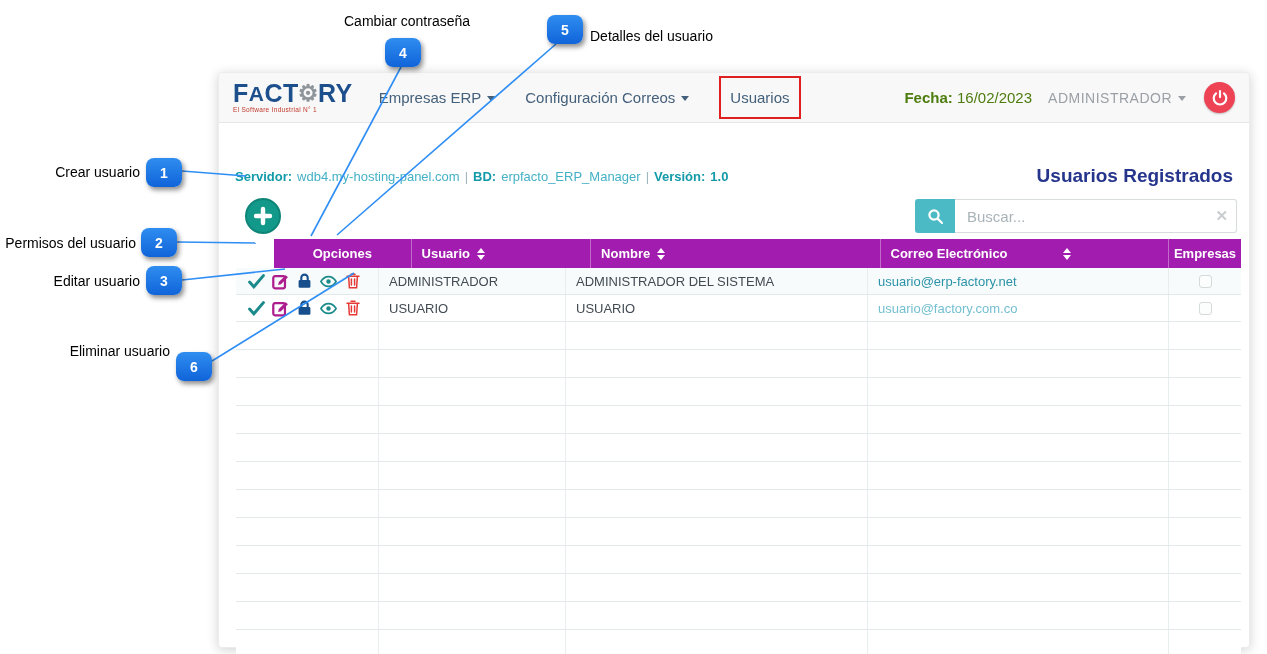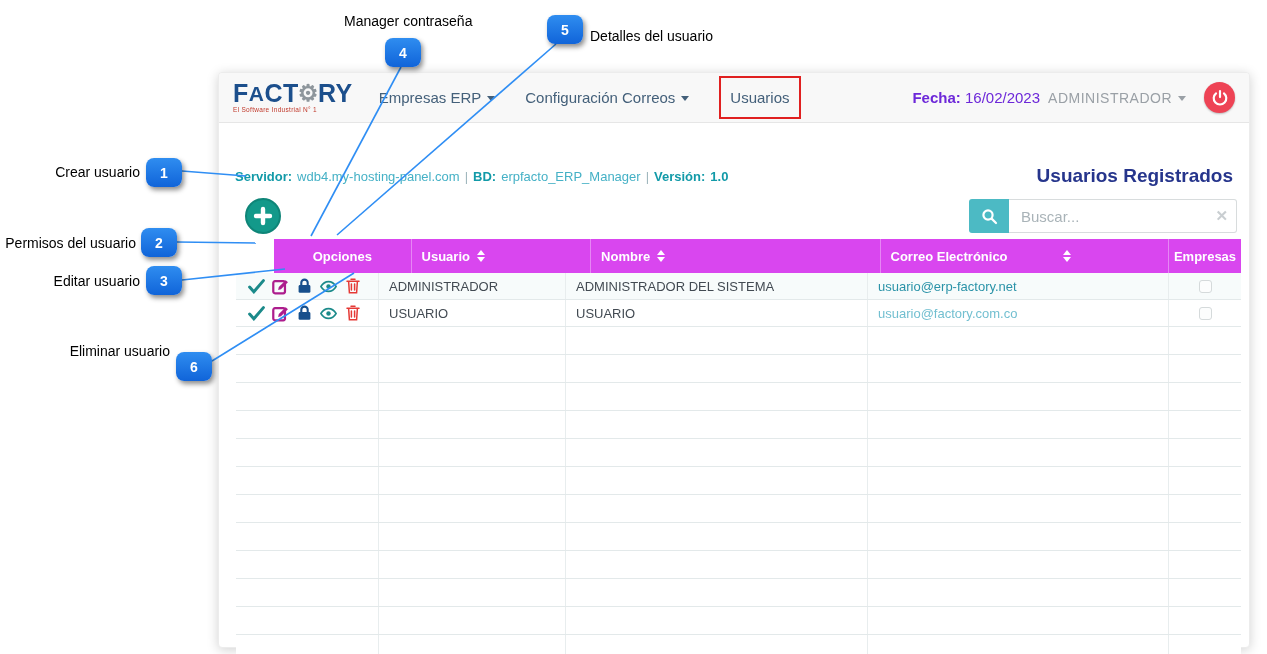--- a/index.html
+++ b/index.html
@@ -17,21 +17,21 @@
             display:flex; align-items:center; padding:0 14px; border-radius:4px 4px 0 0; }
   .logo { display:flex; flex-direction:column; line-height:1; margin-right:26px; }
   .logo-text { font-size:25px; font-weight:bold; color:#1c4f8c; letter-spacing:.5px; display:flex; align-items:center; }
   .logo-gear { color:#8e969c; font-size:23px; margin:0 -1px; }
   .logo-tag { font-size:6.5px; color:#c0392b; margin-top:1px; letter-spacing:.3px; }
   .nav-item { font-size:15px; color:#44607a; margin-right:30px; display:flex; align-items:center; cursor:pointer; white-space:nowrap; }
   .caret { width:0; height:0; border-left:4px solid transparent; border-right:4px solid transparent;
            border-top:5px solid #44607a; display:inline-block; margin-left:6px; margin-top:2px; }
   .nav-usuarios { border:2px solid #e02020; padding:11px 9px; margin-right:8px;text-align:center; }
   .nav-right { margin-left:auto; display:flex; align-items:center; }
-  .fecha { font-size:15px; color:#6d28d9; margin-right:8px; white-space:nowrap; }
+  .fecha { font-size:15px; color:#4d7c0f; margin-right:16px; white-space:nowrap; }
   .fecha b { font-weight:bold; }
   .admin { font-size:14px; color:#9aa0a6; letter-spacing:.5px; display:flex; align-items:center; margin-right:18px; cursor:pointer; white-space:nowrap; }
   .admin .caret { border-top-color:#9aa0a6; }
   .power-btn { width:31px; height:31px; border-radius:50%; background:#ee4355; display:flex; align-items:center; justify-content:center;
                cursor:pointer; box-shadow:0 1px 2px rgba(0,0,0,.25); }
 
   
   .infobar { height:34px; display:flex; align-items:center; padding:0 16px;margin-top:36px; }
   .server-info { font-size:13px; color:#45b1c6; display:flex; align-items:center; gap:5px; white-space:nowrap; }
   .server-info .lbl { color:#129aa8; font-weight:bold; }
@@ -39,28 +39,28 @@
   .page-title { margin-left:auto; font-size:19px; font-weight:bold; color:#26358c; white-space:nowrap; }
 
   
   .toolbar { height:46px; display:flex; align-items:center; padding:0 12px 0 26px; }
   .add-btn { width:36px; height:36px; border-radius:50%; background:#13998a; border:2px solid #0f8578;
              display:flex; align-items:center; justify-content:center; cursor:pointer; }
   .searchbox { margin-left:auto; display:flex; align-items:center; }
   .search-btn { width:40px; height:34px; background:#4cbac4; border-radius:3px 0 0 3px;
                 display:flex; align-items:center; justify-content:center; cursor:pointer; }
   .search-input-wrap { position:relative; }
-  .search-input { width:228px; height:34px; border:1px solid #d8dcdd; border-left:none; border-radius:0 3px 3px 0;
+  .search-input { width:282px; height:34px; border:1px solid #d8dcdd; border-left:none; border-radius:0 3px 3px 0;
                   padding:0 26px 0 12px; font-size:15px; color:#555; font-family:"Liberation Sans",sans-serif; }
   .search-input::placeholder { color:#a9b3b8; }
   .clear-icon { position:absolute; right:9px; top:9px; font-size:15px; color:#c9ced1; font-weight:bold; cursor:pointer; line-height:1; }
 
   
   .table { margin-left:17px; width:1005px; }
-  .thead { display:flex; background:#d946ef; height:34px;margin-left:38px; }
+  .thead { display:flex; background:#a21caf; height:29px;margin-left:38px; }
   .th { color:#fff; font-size:13px; font-weight:bold; display:flex; align-items:center; padding:0 10px;
         border-right:1px solid rgba(255,255,255,.35); cursor:pointer; }
   .trow { display:flex; height:27px; border-bottom:1px solid #e3e9ea; background:#fff; }
   .trow.striped { background:#f7fbfb; }
   .trow.empty { height:28px; }
   .tcell { display:flex; align-items:center; padding:0 10px; font-size:13px; color:#424a52;
            border-right:1px solid #e8edee; overflow:hidden; white-space:nowrap; }
   .c-opt { width:143px; } .c-user { width:187px; } .c-nombre { width:302px; }
   .c-mail { width:301px;gap:48px; } .c-inact { width:72px; border-right:none; justify-content:center; }
   .th.c-opt { justify-content:center; } .th.c-inact { justify-content:center; }
@@ -367,21 +367,21 @@
 
   <span class="callout-label ra" style="left:2px; top:164px; width:138px;">Crear usuario</span>
   <div class="badge" style="left:146px; top:158px;">1</div>
 
   <span class="callout-label ra" style="left:0px; top:235px; width:136px;">Permisos del usuario</span>
   <div class="badge" style="left:141px; top:228px;">2</div>
 
   <span class="callout-label ra" style="left:2px; top:273px; width:138px;">Editar usuario</span>
   <div class="badge" style="left:146px; top:266px;">3</div>
 
-  <span class="callout-label" style="left:344px; top:13px;">Manager contraseña</span>
+  <span class="callout-label" style="left:344px; top:13px;">Cambiar contraseña</span>
   <div class="badge" style="left:385px; top:38px;">4</div>
 
   <div class="badge" style="left:547px; top:15px;">5</div>
   <span class="callout-label" style="left:590px; top:28px;">Detalles del usuario</span>
 
   <span class="callout-label ra" style="left:30px; top:343px; width:140px;">Eliminar usuario</span>
   <div class="badge" style="left:176px; top:352px;">6</div>
 
 </div>
 

